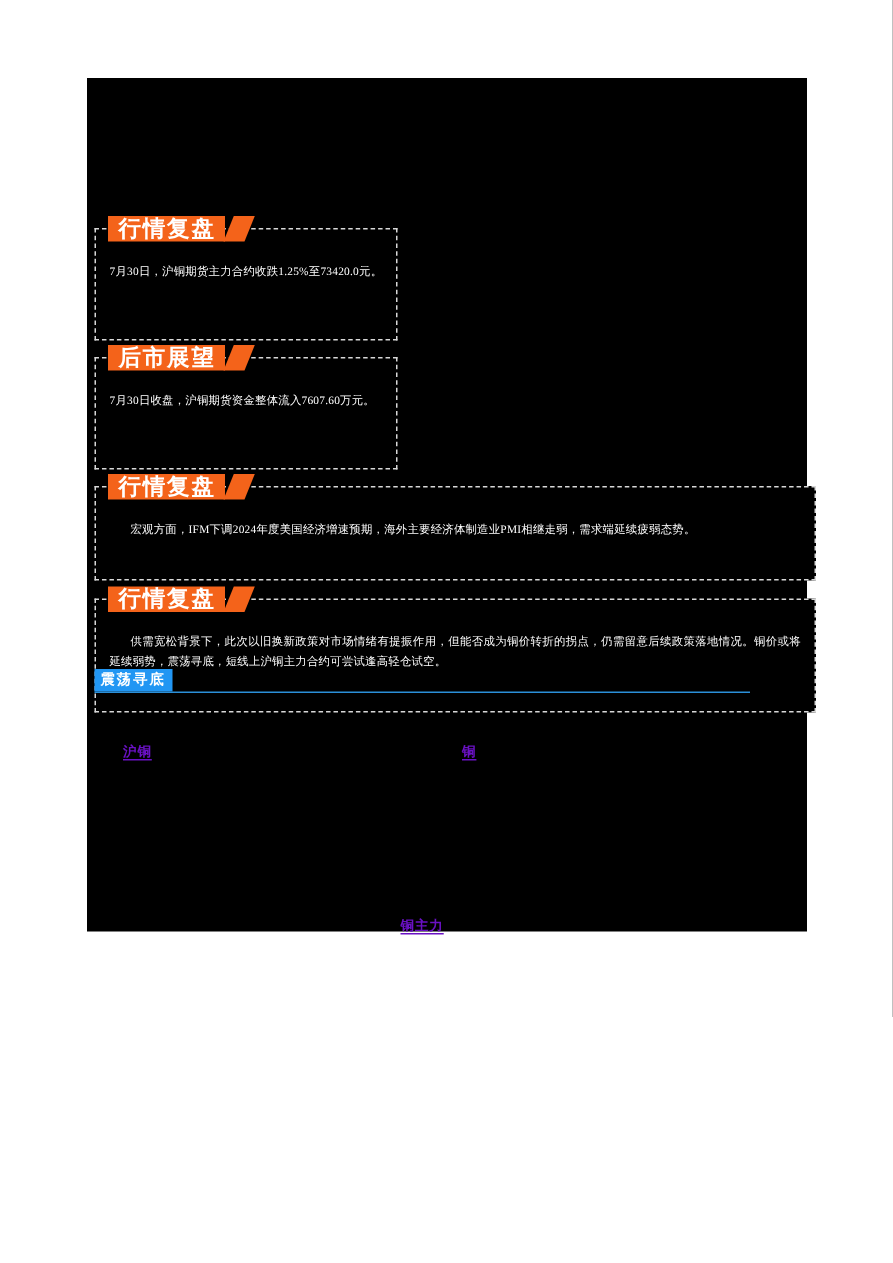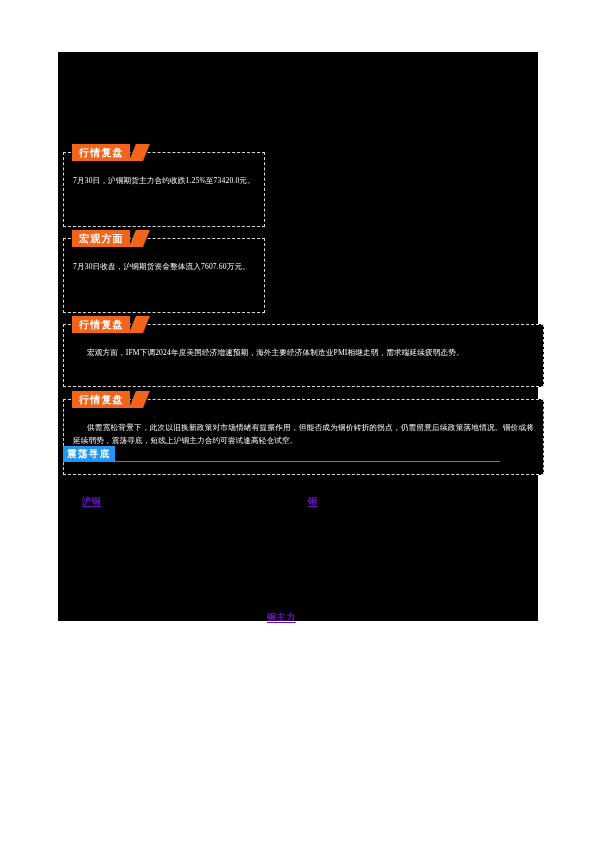--- a/index.html
+++ b/index.html
@@ -41,21 +41,21 @@
     position: absolute;
     left: 8px;
     top: -9px;
     height: 17px;
     display: flex;
     align-items: stretch;
   }
   .tag-orange .tag-body {
     background: #f4631a;
     color: #ffffff;
-    font-size: 10px;
+    font-size: 15px;
     font-weight: bold;
     letter-spacing: 1.2px;
     line-height: 17px;
     padding: 0 6px 0 7px;
     font-family: "Liberation Sans", "DejaVu Sans", sans-serif;
     white-space: nowrap;
   }
   .tag-orange .tag-tail {
     width: 14px;
     background: #f4631a;
@@ -141,21 +141,21 @@
   <div class="card card-narrow" id="card-market">
     <div class="tag-orange">
       <div class="tag-body">行情复盘</div>
       <div class="tag-tail"></div>
     </div>
     <div class="card-text">7月30日，沪铜期货主力合约收跌1.25%至73420.0元。</div>
   </div>
 
   <div class="card card-narrow" id="card-fund">
     <div class="tag-orange">
-      <div class="tag-body">宏观方面</div>
+      <div class="tag-body">后市展望</div>
       <div class="tag-tail"></div>
     </div>
     <div class="card-text">7月30日收盘，沪铜期货资金整体流入7607.60万元。</div>
   </div>
 
   <div class="card card-wide" id="card-macro">
     <div class="tag-orange">
       <div class="tag-body">行情复盘</div>
       <div class="tag-tail"></div>
     </div>

